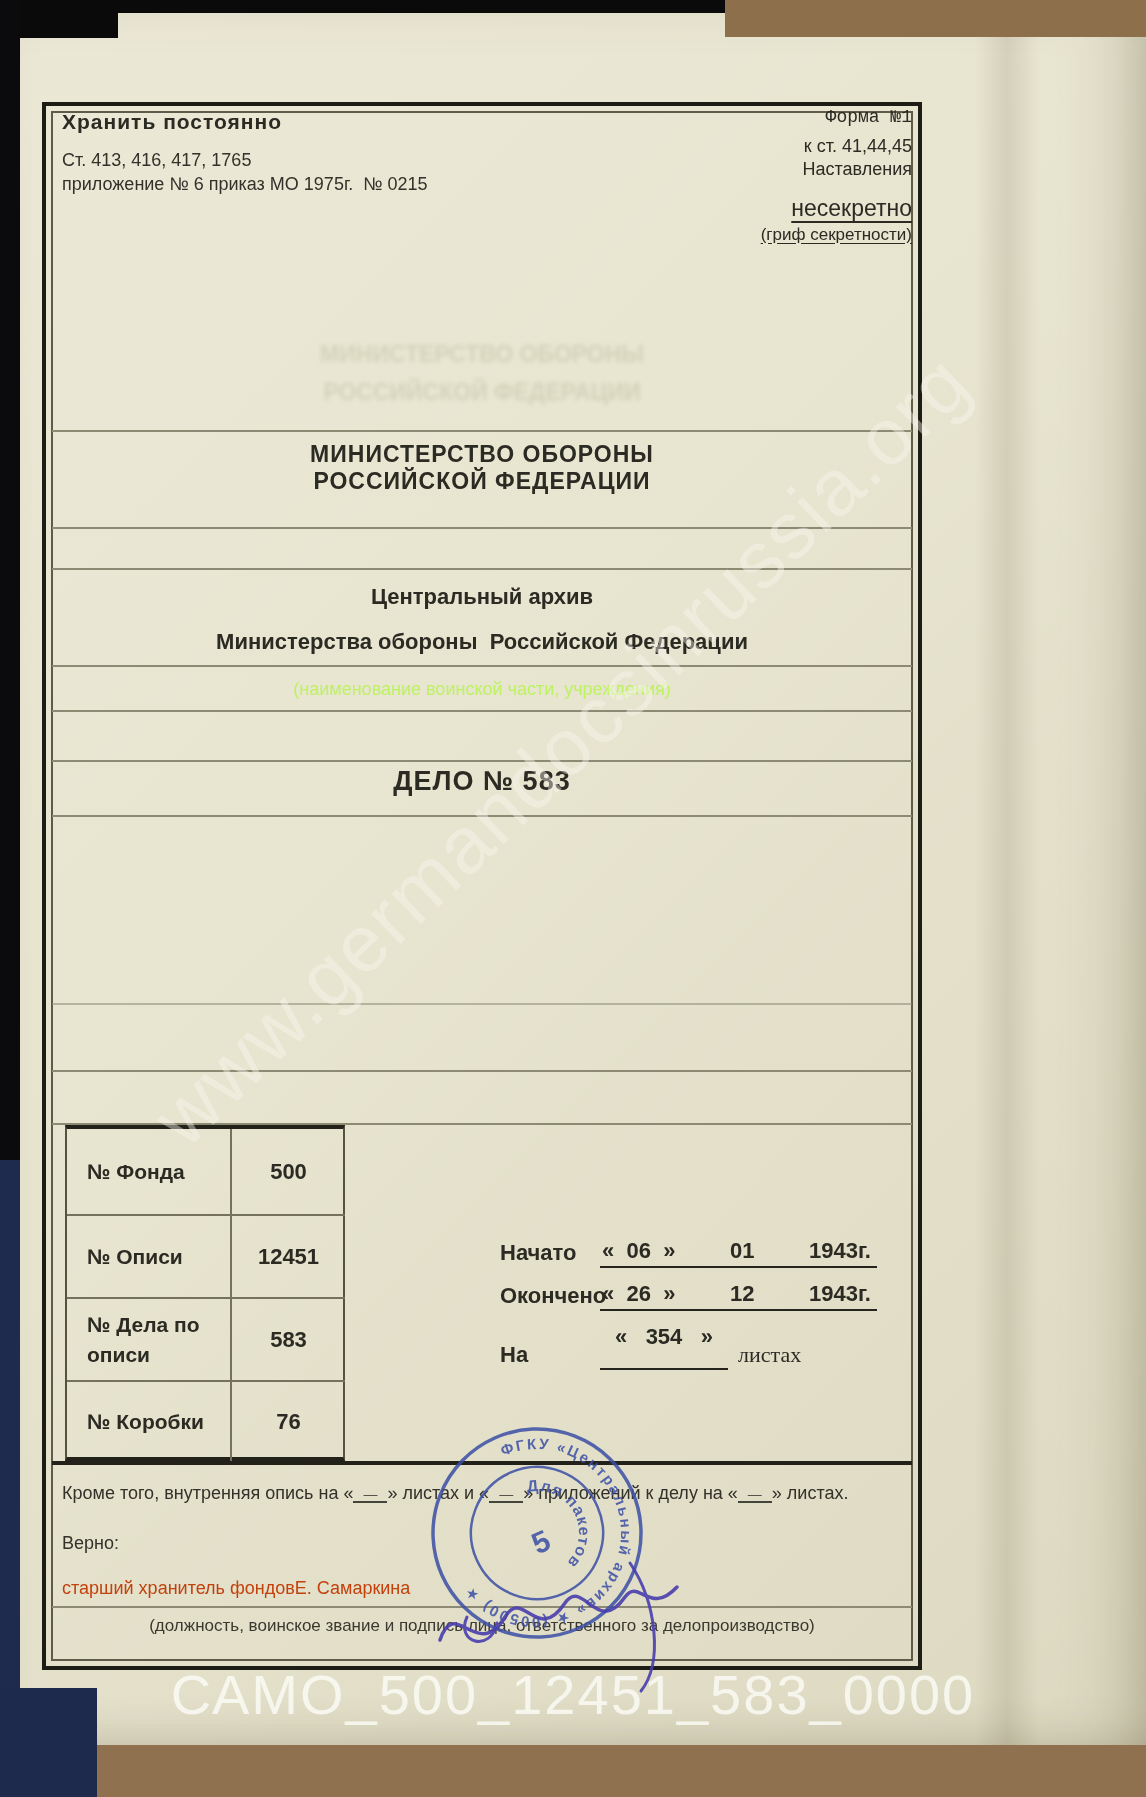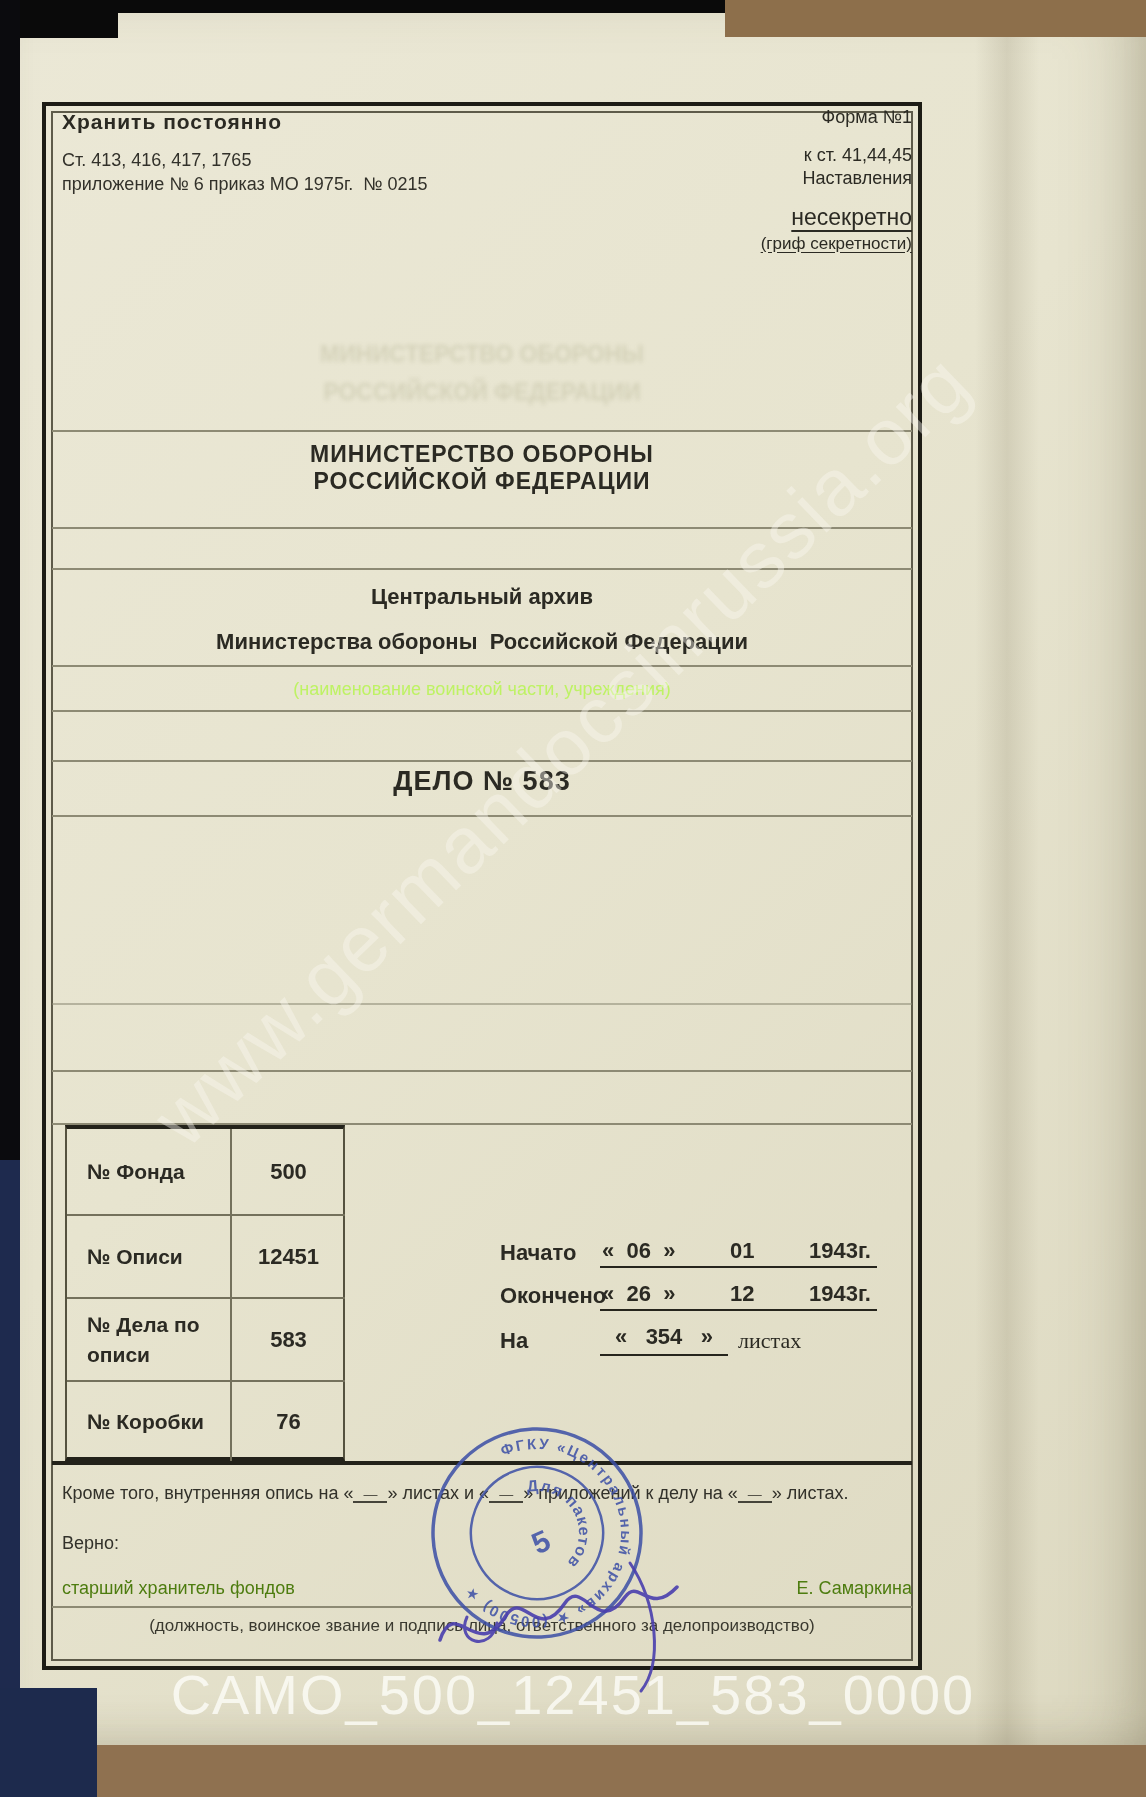--- a/index.html
+++ b/index.html
@@ -38,21 +38,21 @@
   .rl11{top:1461px; height:4px; background:#23221a}
   .rl12{top:1606px}
 
   
   .abs { position:absolute; z-index:5; }
   .pre { white-space:pre; }
   .hdr-left { left:62px; top:110px; }
   .hdr-keep { font-size:21px; font-weight:bold; letter-spacing:1px; margin-bottom:14px; }
   .hdr-small { font-size:18px; line-height:24px; color:#32312a; }
   .hdr-right { right:234px; top:107px; text-align:right; }
-  .hdr-form { font-size:18px; margin-bottom:16px; }
+  .hdr-form { font-size:18px; margin-bottom:8px;font-family:Liberation Mono, monospace; }
   .hdr-line { font-size:18px; line-height:23px; }
   .secrecy { font-size:23px; margin-top:14px; text-decoration:underline; text-underline-offset:5px; }
   .secrecy-cap { font-size:17px; margin-top:3px; text-decoration:underline; text-underline-offset:3px; }
 
   .center-line { left:52px; width:860px; text-align:center; }
   .ghost { color:rgba(115,110,60,.16); filter:blur(2px); font-weight:bold; font-size:23px; }
   .g1{ top:341px } .g2{ top:379px }
   .min { font-size:23px; font-weight:bold; letter-spacing:1px; }
   .min1{ top:441px } .min2{ top:468px }
   .arch { font-size:22px; font-weight:bold; }
@@ -74,29 +74,29 @@
   .ntable .lbl { padding-left:20px; font-size:21px; font-weight:bold; border-right:2px solid #74715c; line-height:30px; }
   .ntable .val { justify-content:center; font-size:22px; font-weight:bold; }
 
   
   .drow { position:absolute; left:500px; display:flex; align-items:flex-end; z-index:5; }
   .d1{ top:1238px } .d2{ top:1281px } .d3{ top:1324px }
   .dlbl { width:100px; font-size:22px; font-weight:bold; padding-bottom:2px; }
   .dval { width:277px; border-bottom:2px solid #26251d; display:flex; justify-content:space-between;
           font-size:22px; font-weight:bold; padding:0 6px 2px 2px; }
   .dcount { width:128px; border-bottom:2px solid #26251d; text-align:center;
-          font-size:22px; font-weight:bold; padding-bottom:4px; }
+          font-size:22px; font-weight:bold; padding-bottom:18px; }
   .dsuffix { font-family:"Liberation Serif","DejaVu Serif",serif; font-size:22px; font-weight:normal; margin-left:10px; padding-bottom:2px; }
 
   
   .addendum { left:62px; top:1483px; width:850px; font-size:18px; color:#32312a; }
   .blank { display:inline-block; width:34px; border-bottom:2px solid #45443a; text-align:center;
            font-size:14px; line-height:14px; color:#56544a; }
   .verno { left:62px; top:1533px; font-size:18px; color:#32312a; }
-  .cust-row { left:62px; top:1578px; width:850px; display:flex; justify-content:space-between; font-size:18px; color:#4d7c0f; }
+  .cust-row { left:62px; top:1578px; width:850px; display:flex; justify-content:flex-start; font-size:18px; color:#c2410c; }
   .foot-cap { left:52px; top:1616px; width:860px; text-align:center; font-size:17px; color:#3a392f; }
 
   
   .stamp { position:absolute; left:422px; top:1418px; width:230px; height:230px; z-index:20;
            transform:rotate(-24deg); opacity:.85; }
   .sig { position:absolute; left:425px; top:1545px; width:290px; height:150px; z-index:21; opacity:.9; }
 
   
   .wm-diag { position:absolute; left:30px; top:745px; width:980px; z-index:30;
     font-size:80px; color:rgba(250,248,240,.42); letter-spacing:2px; text-align:center;

